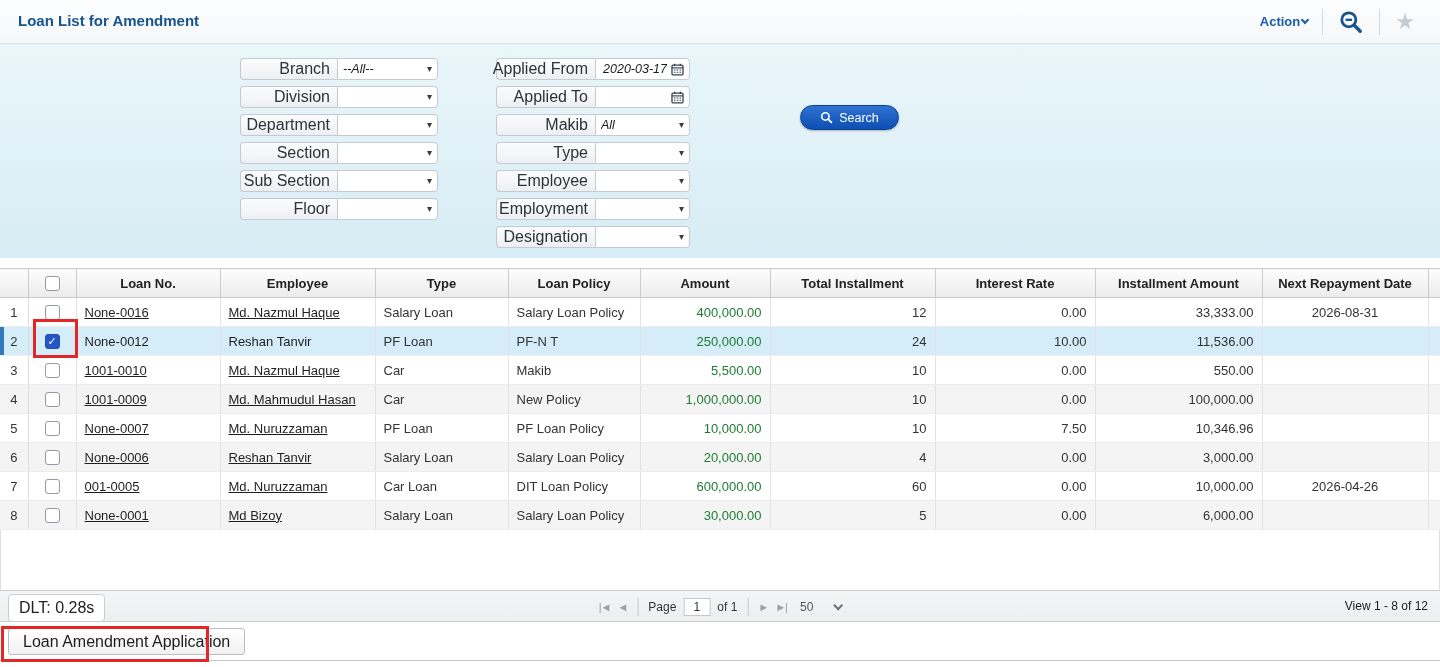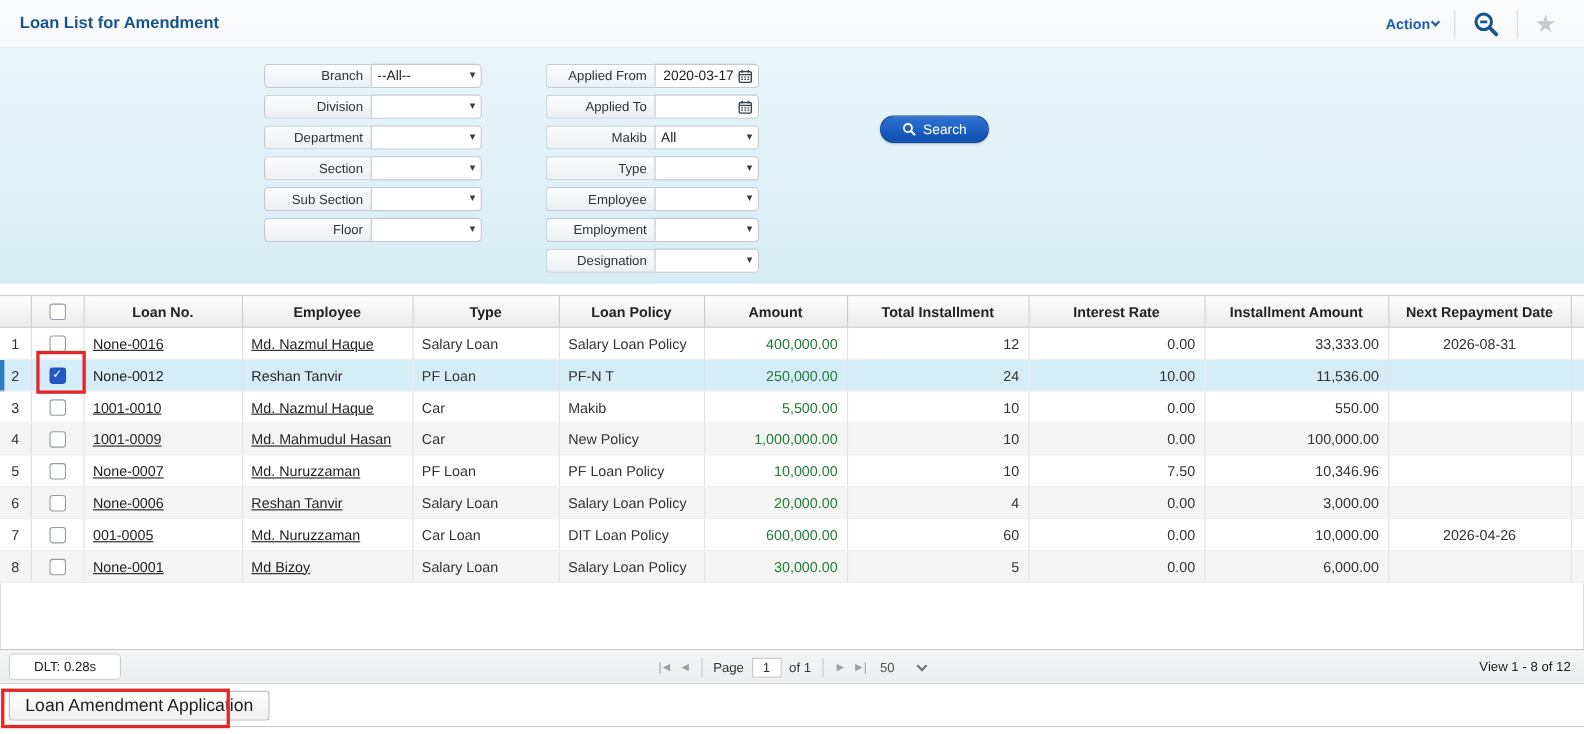--- a/index.html
+++ b/index.html
@@ -22,23 +22,23 @@
 
   
   .filters { position:absolute; top:44px; left:0; right:0; height:214px;
              background:linear-gradient(#e9f6fa,#d7ecf4); }
   .fcol { position:absolute; top:14px; }
   .fcol-left { left:240px; }
   .fcol-right { left:496px; }
   .filter-row { display:flex; height:22px; margin-bottom:6px; }
   .f-label { display:flex; align-items:center; justify-content:flex-end; padding-right:7px;
              background:linear-gradient(#fbfcfd,#edf0f3); border:1px solid #c4cad1; border-right:none;
-             border-radius:4px 0 0 4px; font-size:12px; color:#2d3338; white-space:nowrap;padding-left:16px; }
+             border-radius:4px 0 0 4px; font-size:16px; color:#2d3338; white-space:nowrap;padding-left:16px; }
   .f-field { display:flex; align-items:center; justify-content:space-between; background:#fff;
-             border:1px solid #c4cad1; border-radius:0 4px 4px 0; font-size:12.5px; padding:0 5px; cursor:pointer; }
+             border:1px solid #c4cad1; border-radius:0 4px 4px 0; font-size:12.5px; padding:0 5px; cursor:pointer;font-style:italic; }
   .f-field.date { justify-content:flex-end; gap:4px; }
   .fcol-left .f-label { width:97px; }  .fcol-left .f-field { width:101px; }
   .fcol-right .f-label { width:99px; } .fcol-right .f-field { width:95px;text-align:right; }
   .f-value { color:#1c1c1c; white-space:nowrap; overflow:hidden; }
   .f-arrow { color:#3c3c3c; font-size:10px; line-height:10px; }
   .search-btn { position:absolute; left:800px; top:61px; width:99px; height:25px; border-radius:13px;
                 background:linear-gradient(#2f72d2,#0d4fb2); border:1px solid #0a3f95; color:#fff;
                 display:flex; align-items:center; justify-content:center; gap:6px; font-size:12.5px;
                 box-shadow:0 1px 2px rgba(0,0,0,.25); cursor:pointer; }
 
@@ -65,21 +65,21 @@
         background:#fff; vertical-align:middle; cursor:pointer; }
   .cb.checked { background:#2456c5; border-color:#2050bd; color:#fff; font-size:11px; line-height:13px;
                 text-align:center; font-weight:bold; }
   .grid-empty { height:61px; background:#fff; border-left:1px solid #dcdcdc; border-right:1px solid #dcdcdc; }
 
   
   .pager { position:absolute; top:590px; left:0; right:0; height:32px;
            background:linear-gradient(#f4f5f6,#eceef0); border-top:1px solid #c9c9c9;
            border-bottom:1px solid #cfcfcf; }
   .dlt { position:absolute; left:8px; top:3px; background:#fff; border:1px solid #ccc; border-radius:4px;
-         padding:4px 22px; font-size:12px; color:#222; }
+         padding:4px 10px; font-size:16px; color:#222; }
   .pager-center { position:absolute; left:50%; top:0; height:31px; transform:translateX(-50%);
                   display:flex; align-items:center; gap:7px; font-size:12px; color:#333; }
   .pg-ico { color:#9aa1a9; font-size:11px; letter-spacing:-1px; cursor:pointer; }
   .pg-sep { width:1px; height:18px; background:#c9c9c9; margin:0 3px; }
   .pg-input { width:27px; height:18px; border:1px solid #c6c6c6; background:#fff; text-align:center;
               font-size:12px; display:inline-flex; align-items:center; justify-content:center; }
   .pg-size { color:#555; margin-left:6px; cursor:pointer; }
   .pg-chev { display:inline-block; width:7px; height:7px; border-right:2px solid #6b7280;
              border-bottom:2px solid #6b7280; transform:rotate(45deg); margin:0 0 2px 14px; cursor:pointer; }
   .view-info { position:absolute; right:12px; top:8px; font-size:12px; color:#222; }

